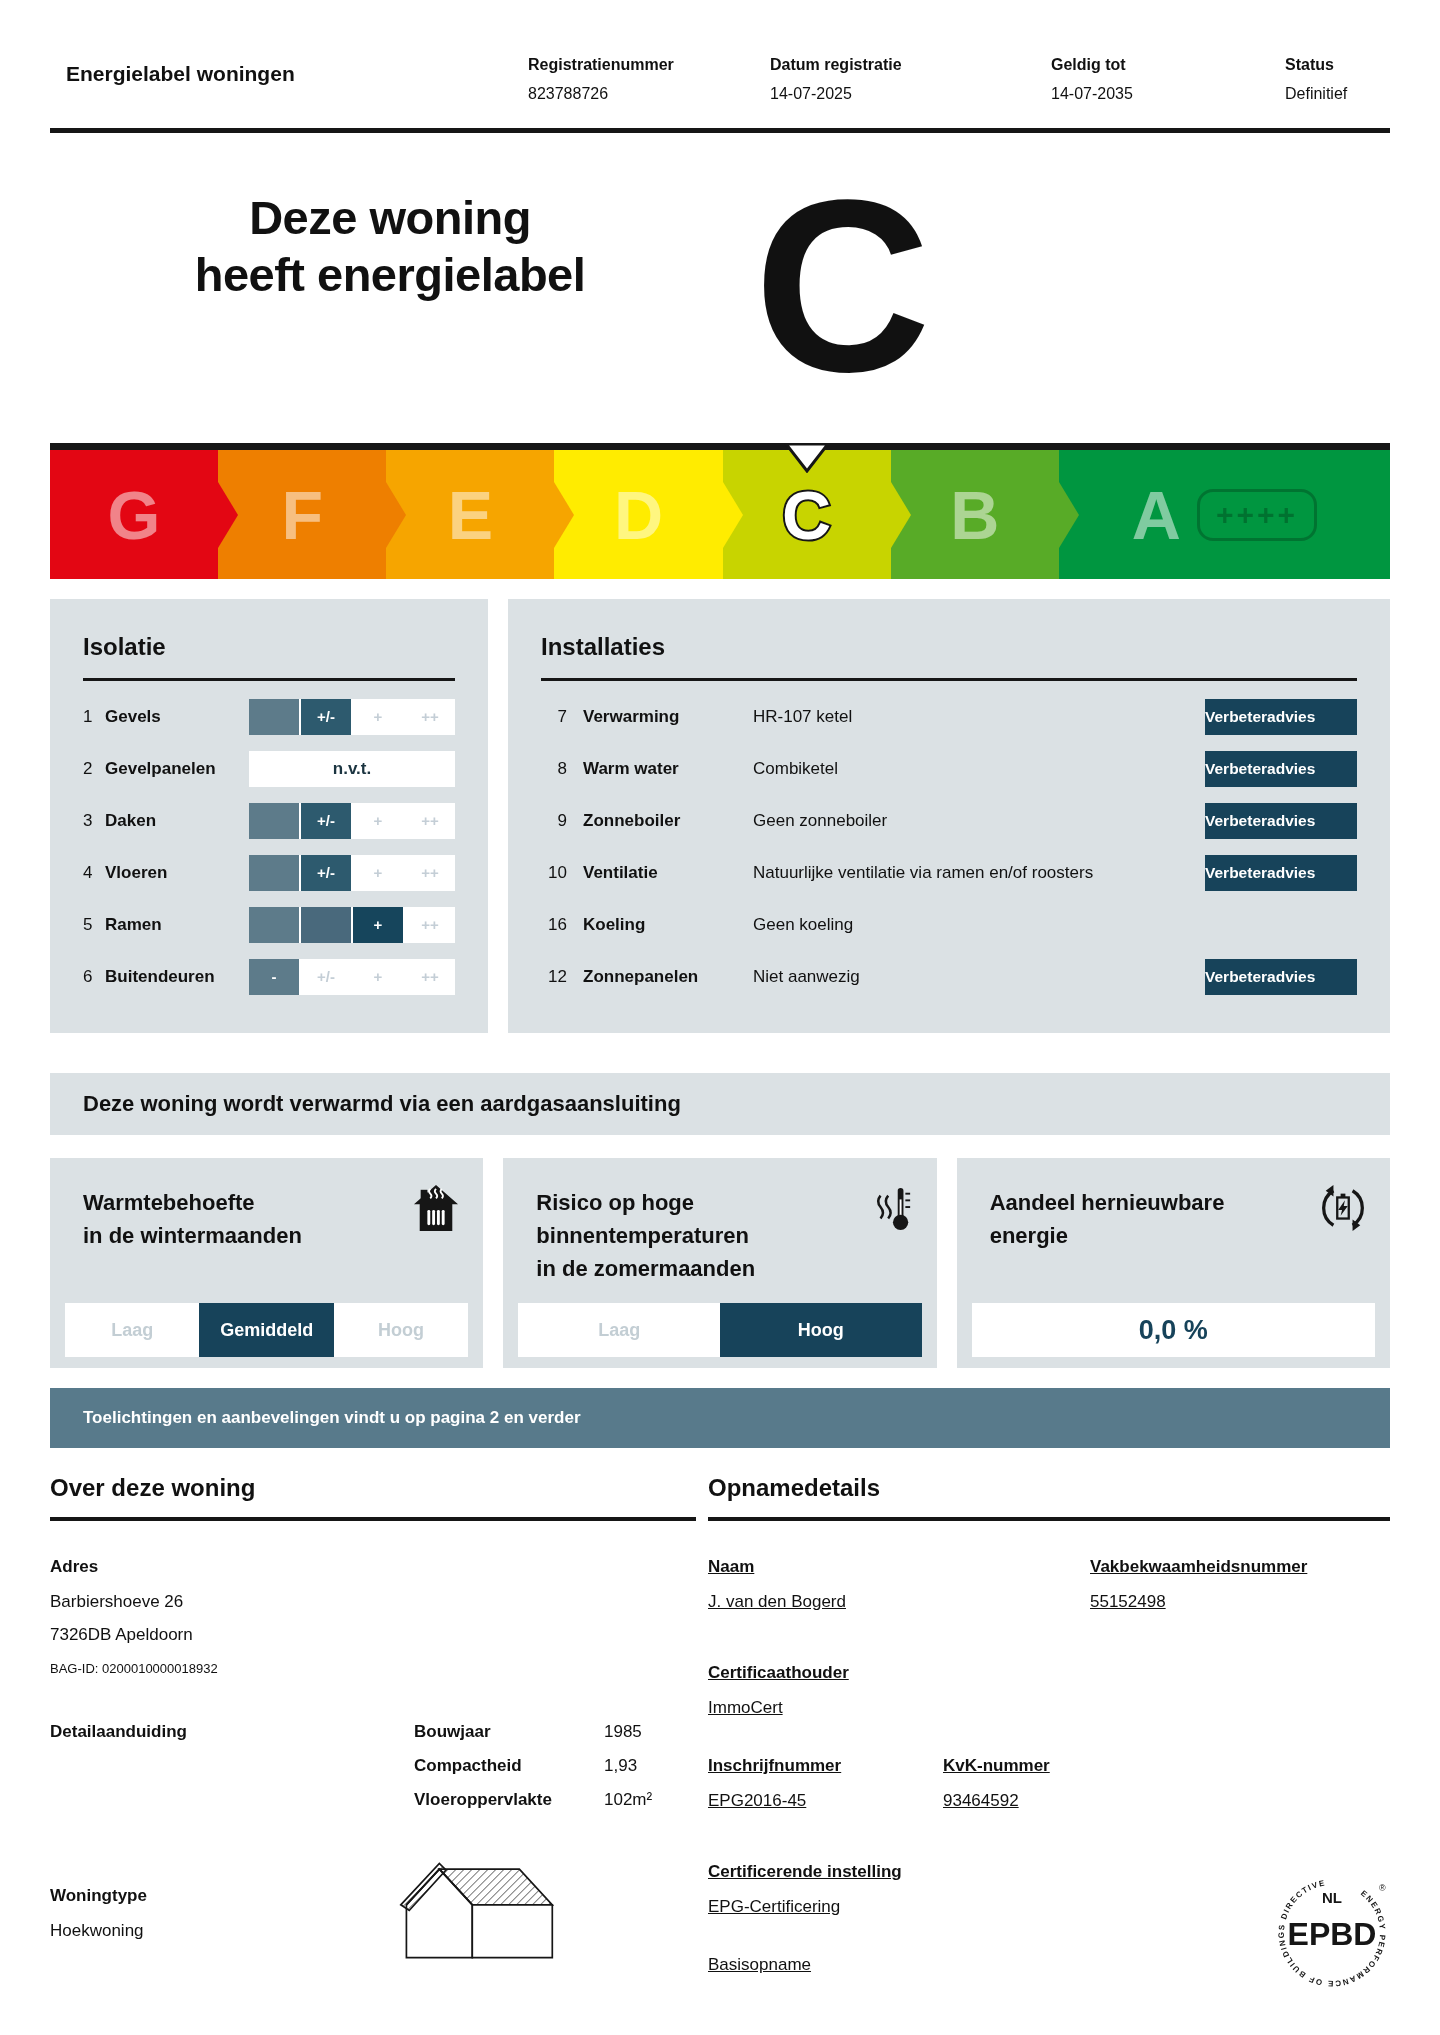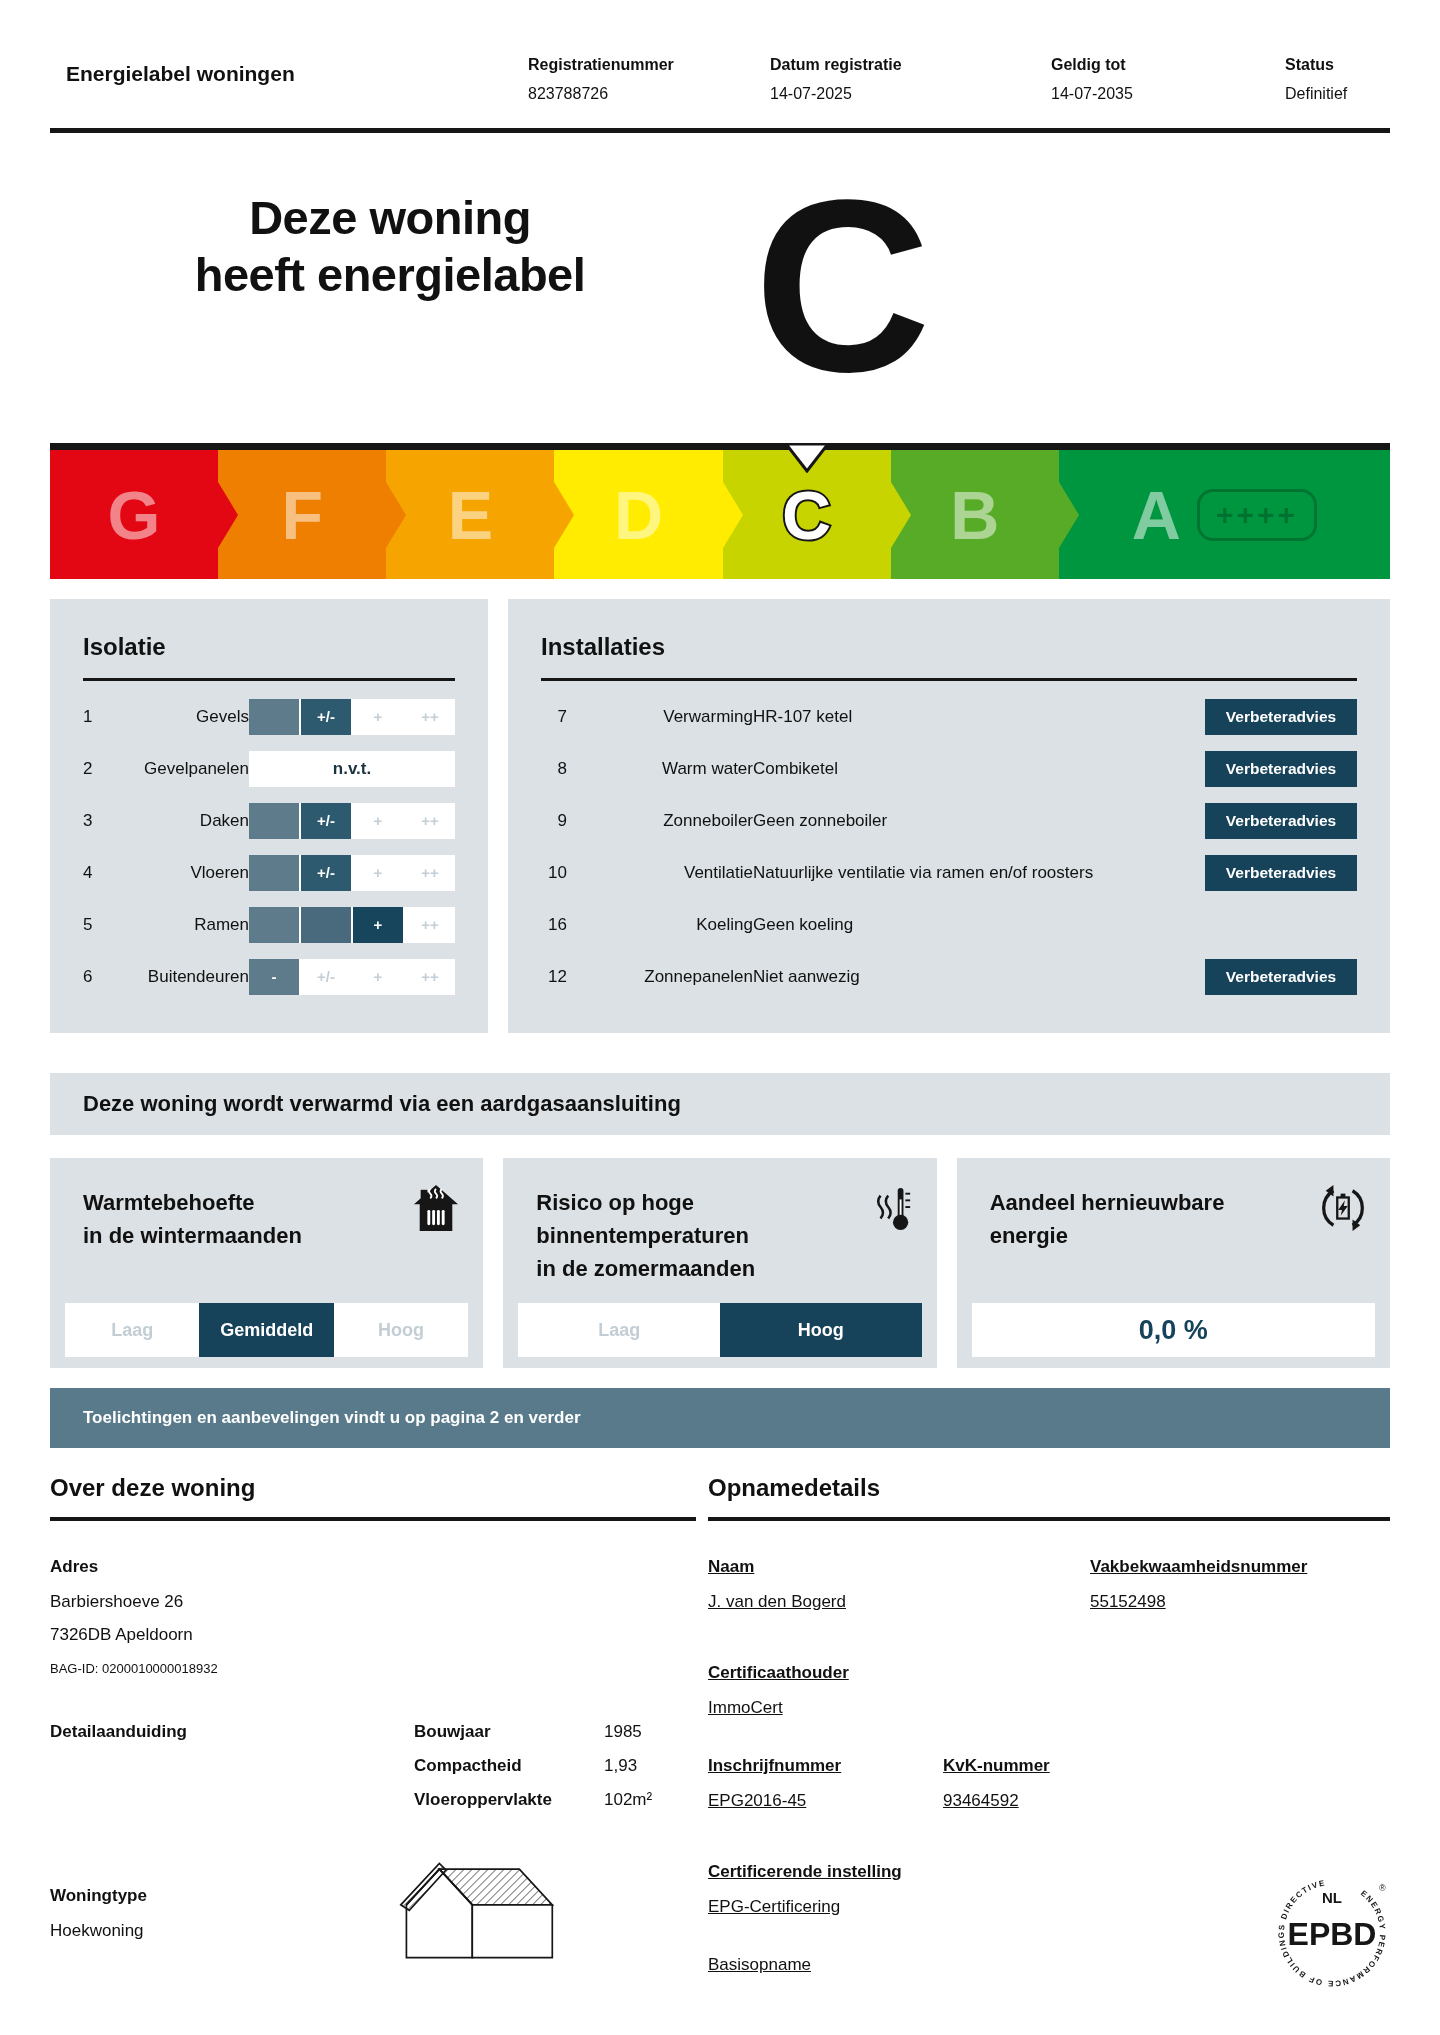--- a/index.html
+++ b/index.html
@@ -40,34 +40,34 @@
   
   .cols { display:flex; gap:20px; margin-top:20px; }
   .panel { background:#dbe1e4; padding:34px 33px 30px 33px; }
   .p-iso { width:438px; }
   .p-ins { flex:1; }
   .panel h2 { font-size:24px; font-weight:700; }
   .rule { height:3px; background:#161616; margin:17px 0 10px 0; }
   .iso-row, .ins-row { display:flex; align-items:center; height:52px; font-size:17px; }
   .row-num { width:22px; flex:none; }
   .ins-row .row-num { width:26px; text-align:right; margin-right:16px; flex:none; }
-  .row-label { font-weight:400; flex:1;text-align:right; }
+  .row-label { font-weight:700; flex:1; }
   .ins-row .row-label { flex:none; width:170px; }
   .ins-row .row-value { flex:1; padding-right:4px; }
   .rating { width:206px; flex:none; background:#fff; display:flex; gap:2px; height:36px; }
   .rating.nvt { align-items:center; justify-content:center; font-weight:700; color:#1b3440; font-size:17px; }
   .cell { flex:1 1 0; text-align:center; line-height:36px; font-weight:700; font-size:15px; }
   .s-fl { background:#5d7b8a; color:#fff; }
   .s-fm { background:#49697c; color:#fff; }
   .s-sn { background:#2d5a6e; color:#fff; }
   .s-sd { background:#16455c; color:#fff; }
   .s-sl { background:#5d7b8a; color:#fff; }
   .s-e  { background:#fff; color:#c4ced6; }
   .advice-btn { flex:none; width:152px; height:36px; background:#17435a; color:#fff;
-                font-size:15.5px; font-weight:700; text-align:center; line-height:36px; cursor:pointer; }
+                font-size:15.5px; font-weight:700; text-align:left; line-height:36px; cursor:pointer; }
   .btn-space { flex:none; width:152px; }
 
   
   .gas-banner { background:#dbe1e4; height:62px; margin-top:40px; display:flex; align-items:center;
                 padding-left:33px; font-size:22px; font-weight:700; }
 
   
   .ind-row { display:flex; gap:20px; margin-top:23px; }
   .ind-panel { background:#dbe1e4; flex:1 1 0; height:210px; position:relative; padding:28px 24px 12px 33px; }
   .ind-title { font-size:22px; font-weight:700; line-height:33px; width:80%; }

